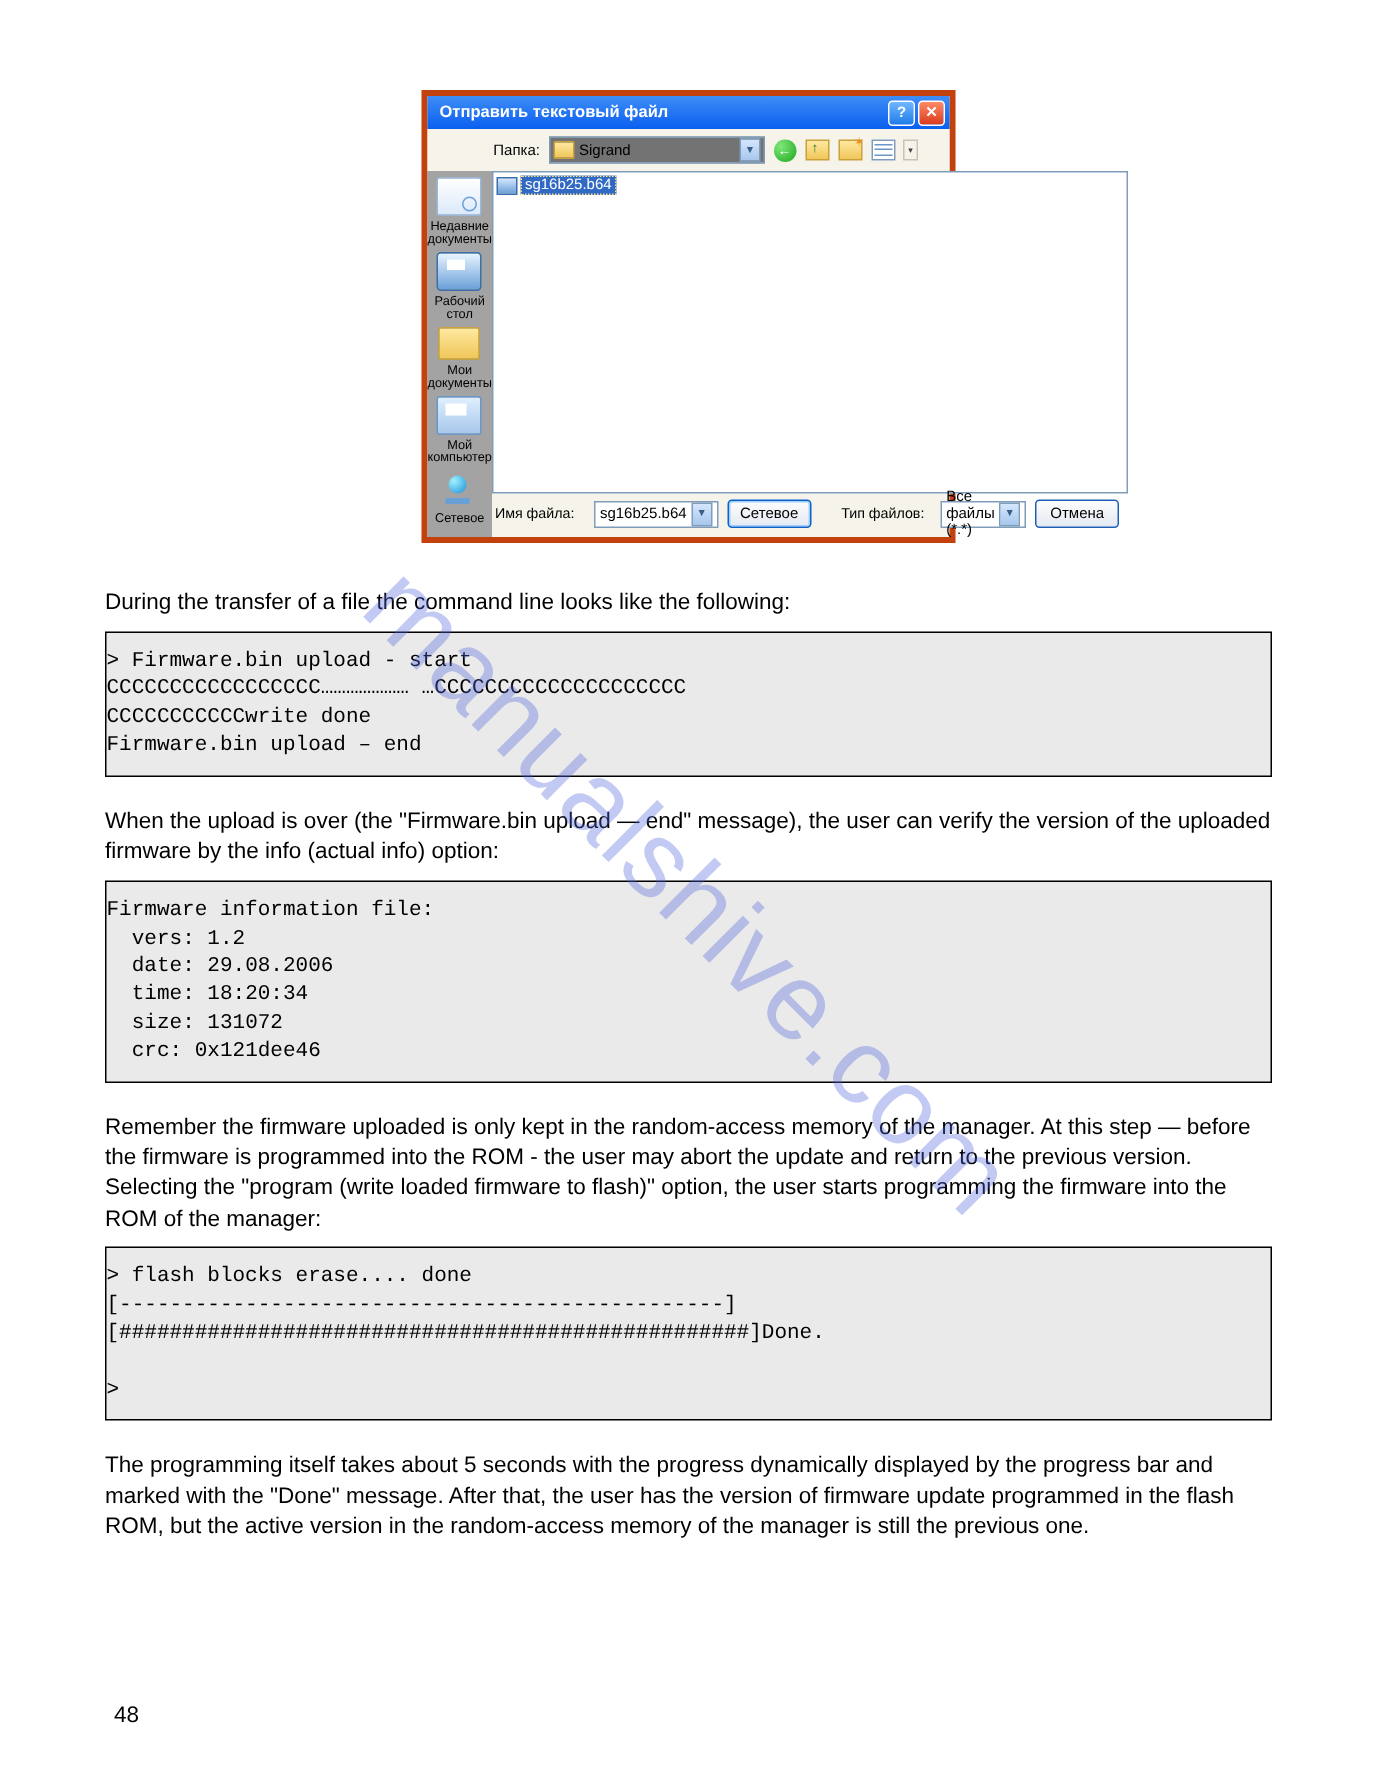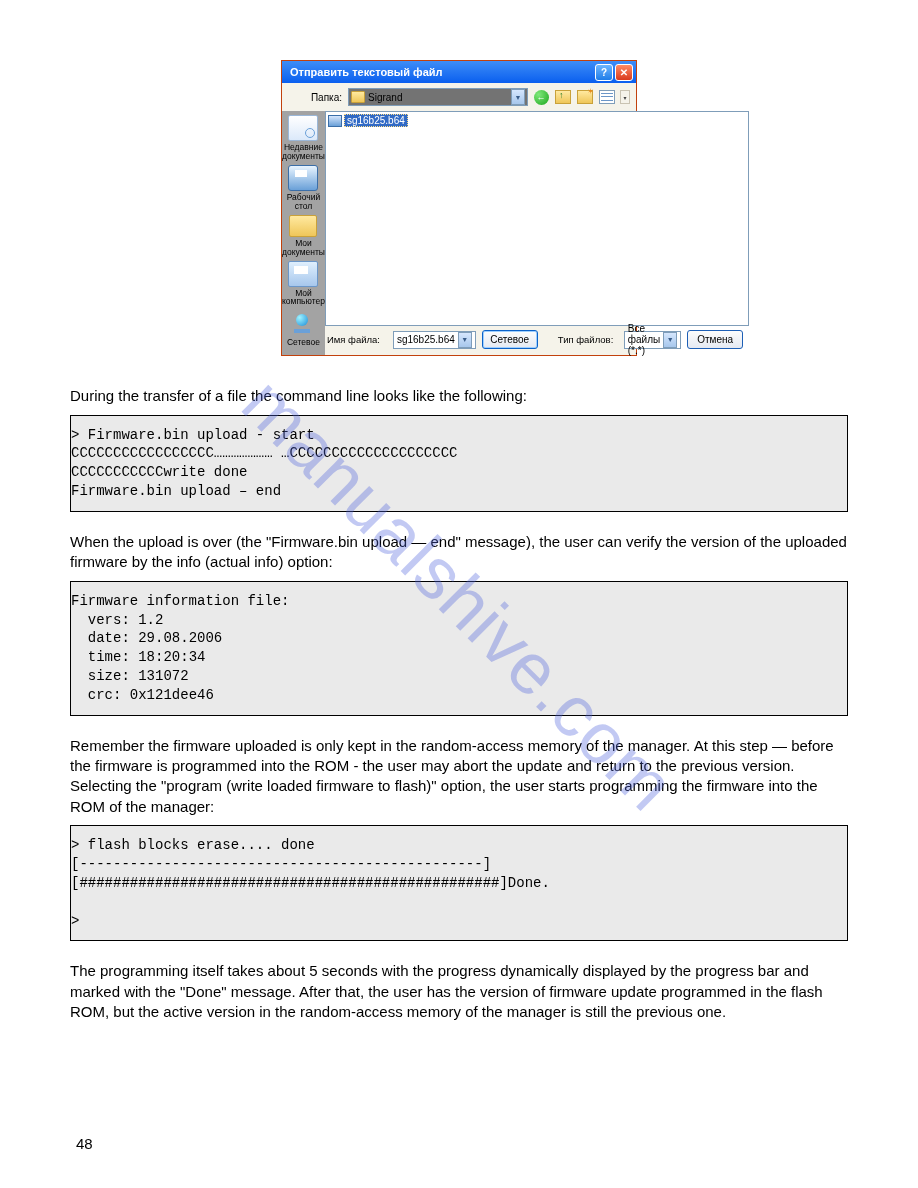--- a/index.html
+++ b/index.html
@@ -30,21 +30,21 @@
     white-space: nowrap;
     letter-spacing: 1px;
   }
   .dialog-wrap {
     display: flex;
     justify-content: center;
     margin-bottom: 30px;
   }
   .dialog {
     width: 356px;
-    border: 1px solid #c2410c;
+    border: 4px solid #c2410c;
     font-size: 10px;
     background: #f5f3ea;
   }
   .titlebar {
     background: linear-gradient(to bottom, #3e8df7, #0a5fef);
     height: 22px;
     display: flex;
     align-items: center;
     color: #fff;
     font-weight: bold;
@@ -61,21 +61,21 @@
     justify-content: center;
     font-size: 10px;
     color: #fff;
   }
   .title-btn.help { background: linear-gradient(#6fb6ff,#1f7de8); }
   .title-btn.close { background: linear-gradient(#ff8a65,#d93b1e); }
   .toolbar {
     height: 28px;
     display: flex;
     align-items: center;
-    padding: 0 6px;
+    padding: 0 21px;
     gap: 4px;
     background: #f5f3ea;
   }
   .toolbar-label { width: 54px; text-align: right; margin-right: 2px;}
   .folder-select {
     flex: 1;
     border: 1px solid #7f9db9;
     background: #737373;
     height: 18px;
     display: flex;

